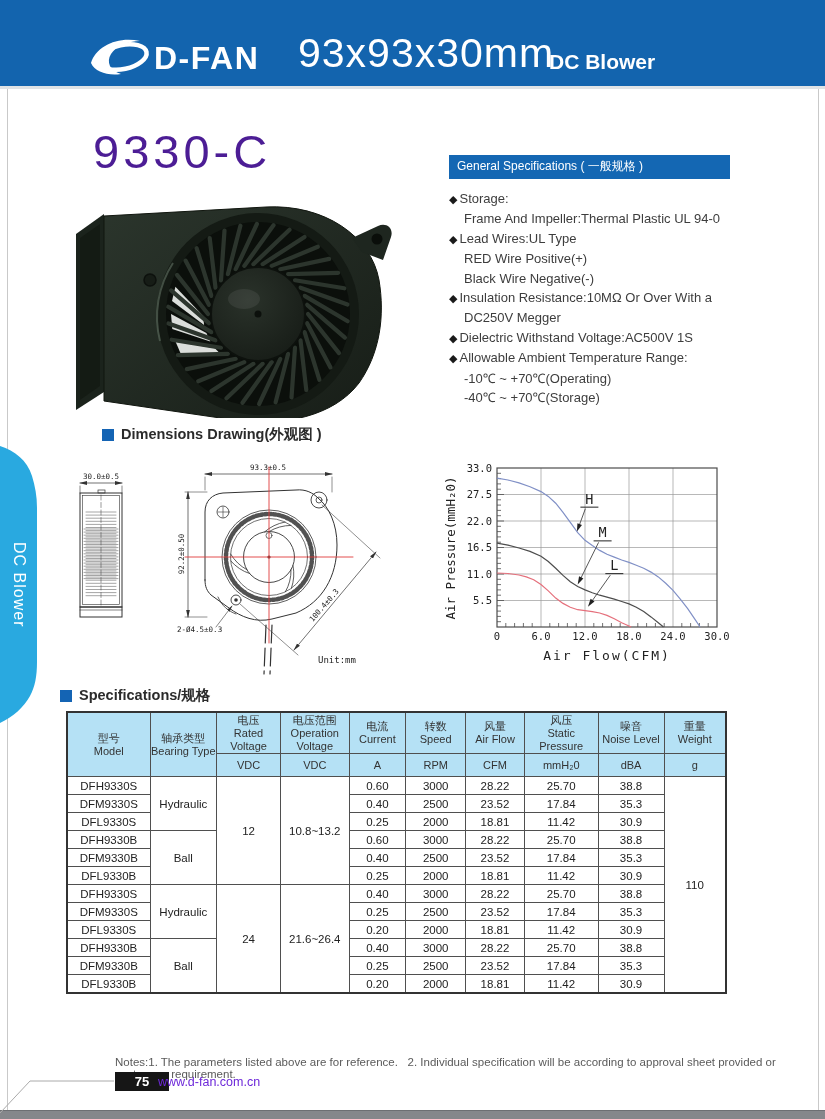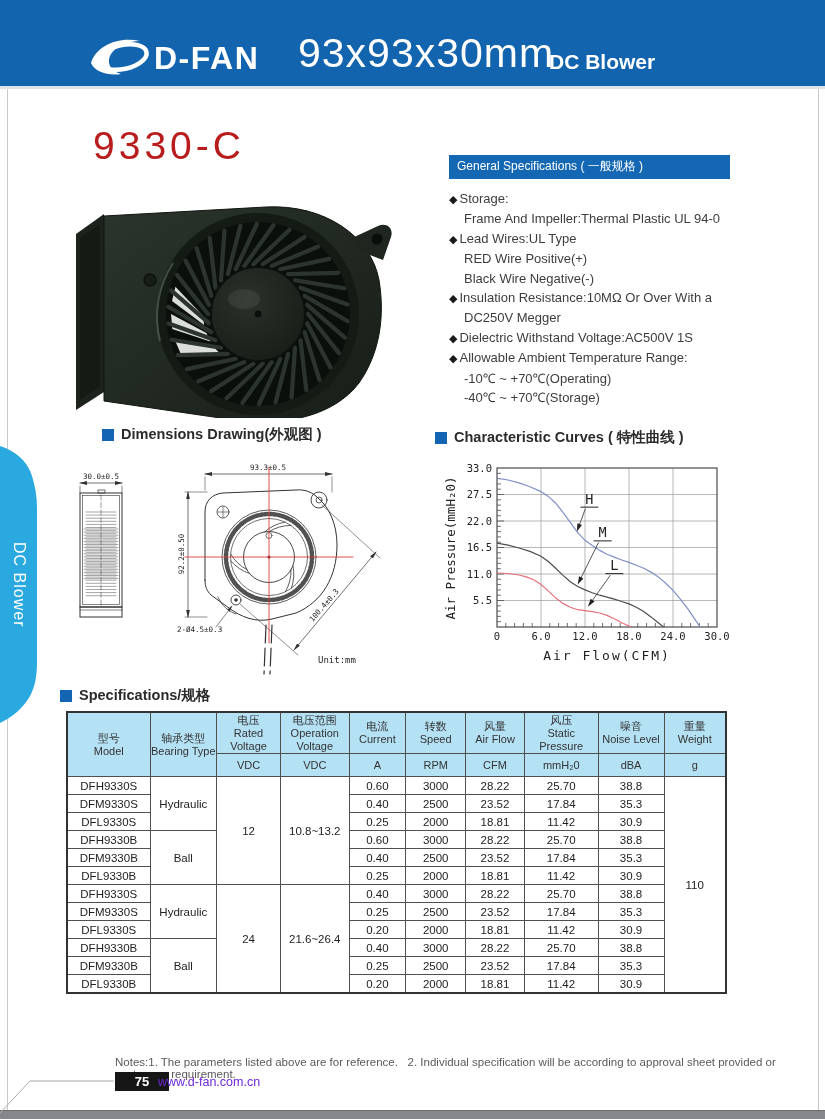--- a/index.html
+++ b/index.html
@@ -12,21 +12,21 @@
   .type-title{position:absolute;left:549px;top:50px;font-size:21px;font-weight:bold;color:#fff;}
   
   .pborder{position:absolute;top:89px;bottom:8px;width:1px;background:#c9c9c9;}
   .pb-l{left:7px}.pb-r{left:818px}
   .botbar{position:absolute;left:0;bottom:0;width:825px;height:8px;background:#85878b;border-top:1px solid #6d6f73;}
   
   .tab{position:absolute;left:0;top:444px;width:38px;height:281px;}
   .tab .txt{position:absolute;left:6px;top:0;height:281px;width:26px;display:flex;align-items:center;justify-content:center;
     writing-mode:vertical-rl;color:#fff;font-size:16px;letter-spacing:1px;}
   
-  .model-title{position:absolute;left:93px;top:124px;font-size:39px;letter-spacing:4px;color:#b91c1c;}
+  .model-title{position:absolute;left:93px;top:124px;font-size:47px;letter-spacing:4px;color:#4c1d95;}
   
   .gs{position:absolute;left:449px;top:155px;width:281px;}
   .gs-bar{background:#1467b3;color:#fff;font-size:12px;padding:3px 0 4px 8px;}
   .gs-list{margin-top:10px;}
   .gs-item{font-size:13px;color:#3d3d3d;line-height:19.4px;white-space:nowrap;}
   .gs-item .dia{color:#1a1a1a;font-size:11px;margin-right:2px;}
   .gs-item.cont{padding-left:15px;}
   
   .sec{position:absolute;display:flex;align-items:center;}
   .sec .sq{width:12px;height:12px;background:#1464b4;margin-right:7px;}
@@ -156,24 +156,20 @@
         <div class="gs-item"><span class="dia">◆</span><span>Dielectric Withstand Voltage:AC500V 1S</span></div>
         <div class="gs-item"><span class="dia">◆</span><span>Allowable Ambient Temperature Range:</span></div>
         <div class="gs-item cont"><span>-10℃ ~ +70℃(Operating)</span></div>
         <div class="gs-item cont"><span>-40℃ ~ +70℃(Storage)</span></div>
       </div>
   </div>
 
   <div class="sec" style="left:60px;top:425px;margin-left:42px;">
     <span class="sq"></span>
     <span class="lbl">Dimensions Drawing(外观图 )</span>
-  </div>
-  <div class="sec" style="left:435px;top:428px;">
-    <span class="sq"></span>
-    <span class="lbl">Characteristic Curves ( 特性曲线 )</span>
   </div>
   <div class="sec" style="left:60px;top:686px;">
     <span class="sq"></span>
     <span class="lbl">Specifications/规格</span>
   </div>
 
   <svg style="position:absolute;left:60px;top:450px;" width="380" height="232" viewBox="0 0 380 232" fill="none" stroke-linecap="round">
     <defs>
       <marker id="arr" markerWidth="11" markerHeight="7" refX="10" refY="3.5" orient="auto-start-reverse">
         <path d="M11,3.5 L0,0.8 L0,6.2 Z" fill="#333" stroke="none"></path>

